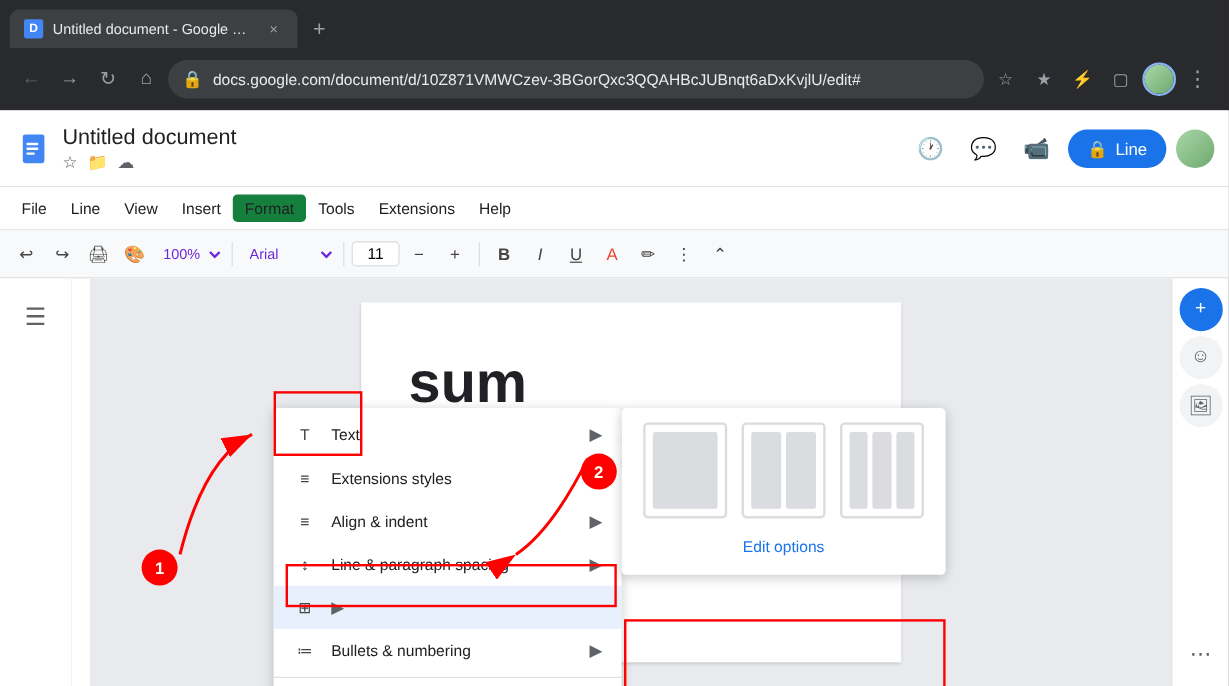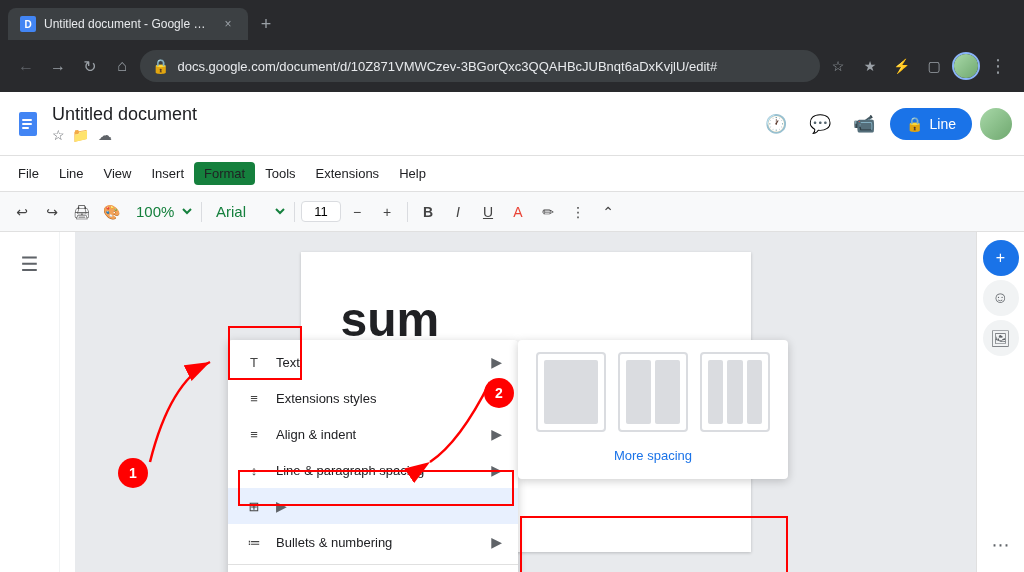--- a/index.html
+++ b/index.html
@@ -44,21 +44,21 @@
 
     
     .menu-bar { height: 36px; background: #fff; display: flex; align-items: center; padding: 0 8px; border-bottom: 1px solid #e0e0e0; flex-shrink: 0; }
     .menu-item { padding: 4px 10px; border-radius: 4px; font-size: 13px; color: #202124; cursor: pointer; white-space: nowrap; text-align: right; }
     .menu-item.format-active { background: #15803d; font-weight: 500; }
 
     
     .toolbar { height: 40px; background: #f8f9fa; border-bottom: 1px solid #e0e0e0; display: flex; align-items: center; padding: 0 8px; gap: 2px; flex-shrink: 0; overflow: hidden; }
     .toolbar-btn { width: 28px; height: 28px; border-radius: 4px; display: flex; align-items: center; justify-content: center; color: #444; font-size: 14px; cursor: pointer; border: none; background: none; }
     .toolbar-divider { width: 1px; height: 20px; background: #dadce0; margin: 0 4px; }
-    .toolbar-select { background: #f8f9fa; border: none; font-size: 15px; color: #15803d; cursor: pointer; padding: 2px 4px; border-radius: 4px; }
+    .toolbar-select { background: #f8f9fa; border: none; font-size: 12px; color: #6d28d9; cursor: pointer; padding: 2px 4px; border-radius: 4px; }
     .toolbar-font-size { width: 40px; text-align: center; font-size: 13px; border: 1px solid #dadce0; border-radius: 4px; padding: 2px 4px; background: white; }
     .font-bold { font-weight: bold; }
     .font-italic { font-style: italic; }
     .font-underline { text-decoration: underline; }
 
     
     .content-area { flex: 1; display: flex; overflow: hidden; position: relative; }
     .left-sidebar { width: 60px; background: #fff; border-right: 1px solid #f1f3f4; display: flex; flex-direction: column; align-items: center; padding: 12px 0; flex-shrink: 0; }
     .sidebar-icon { width: 40px; height: 40px; display: flex; align-items: center; justify-content: center; color: #5f6368; font-size: 20px; cursor: pointer; border-radius: 8px; }
     .doc-area { flex: 1; background: #e8eaed; overflow: hidden; position: relative; display: flex; justify-content: center; padding: 20px; margin-left: 15px; }
@@ -268,21 +268,21 @@
           <div class="col-bar"></div>
           <div class="col-bar"></div>
         </div>
 
         <div class="col-option">
           <div class="col-bar"></div>
           <div class="col-bar"></div>
           <div class="col-bar"></div>
         </div>
       </div>
-      <div class="more-options">More spacing</div>
+      <div class="more-options">Edit options</div>
     </div>
 
     <div class="red-box" style="top: 94px; left: 228px; width: 74px; height: 54px;"></div>
 
     <div class="red-box" style="top: 238px; left: 238px; width: 276px; height: 36px;"></div>
 
     <div class="red-box" style="top: 284px; left: 520px; width: 268px; height: 116px;"></div>
 
     <div class="red-circle" style="top: 226px; left: 118px;">1</div>
     <div class="red-circle" style="top: 146px; left: 484px;">2</div>

